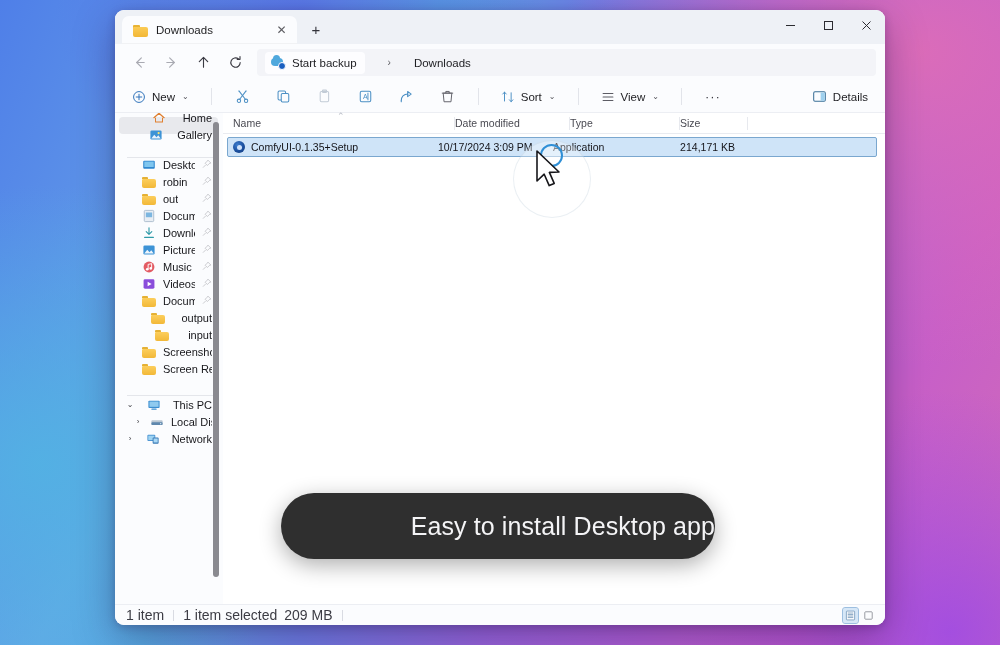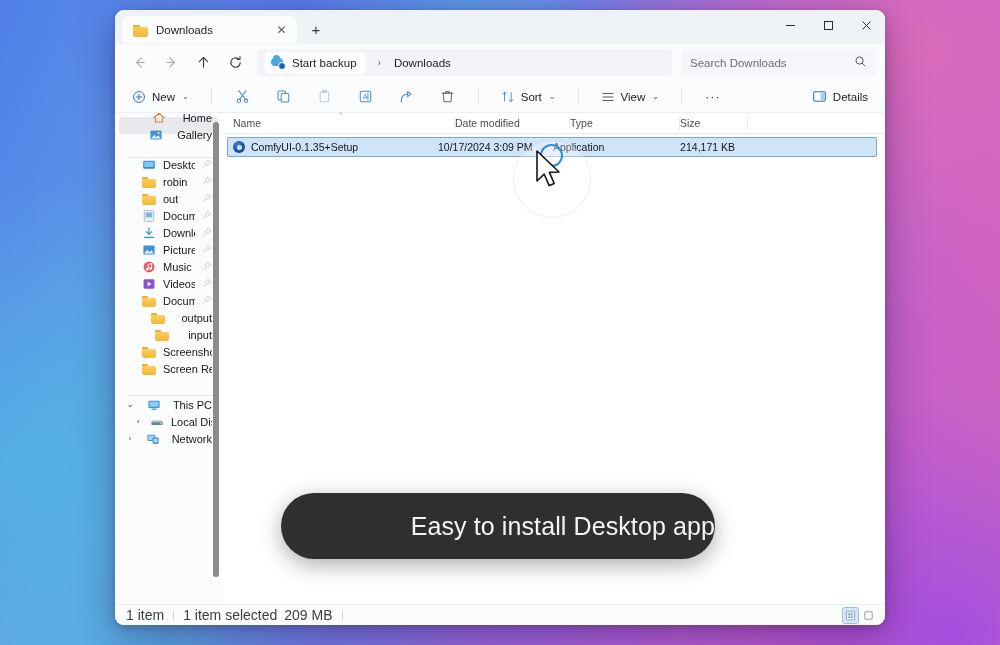--- a/index.html
+++ b/index.html
@@ -70,21 +70,21 @@
 
   
   .addressbar {
     height:37px; flex:0 0 37px; background:#fbfcfe; display:flex; align-items:center;
     padding:0 9px 0 9px; gap:2px;
   }
   .navbtn { width:30px; height:28px; border-radius:4px; display:flex; align-items:center; justify-content:center; }
   .navbtn svg { display:block; }
   .crumbbar {
     flex:1; height:27px; background:#f3f4f8; border-radius:4px; display:flex;
-    align-items:center; padding:0 8px; margin-left:5px; gap:6px;
+    align-items:center; padding:0 8px; margin-left:5px; gap:16px;
   }
   .crumb-chip {
     display:flex; align-items:center; gap:6px; background:#fdfdff; border-radius:4px;
     padding:3px 8px 3px 6px; height:22px;
   }
   .backup-icon { width:15px; height:15px; position:relative; flex:0 0 15px; }
   .backup-icon .cloud {
     position:absolute; left:0; top:3px; width:12px; height:8px; border-radius:5px;
     background:#4fa8dd;
   }
@@ -292,29 +292,20 @@
         <span class="backup-icon">
           <span class="cloud"></span>
             <span class="dot"></span>
         </span>
         <span class="crumb-txt">Start backup</span>
       </div>
       <span class="crumb-sep">›</span>
       <span class="crumb-txt">Downloads</span>
     </div>
 
-    <div class="searchbox">
-      <span class="search-ph">Search Downloads</span>
-      <span>
-        <svg width="13" height="13" viewBox="0 0 16 16">
-            <circle cx="6.8" cy="6.8" r="4.4" fill="none" stroke="#55555d" stroke-width="1.2"></circle>
-            <line x1="10.1" y1="10.1" x2="13.6" y2="13.6" stroke="#55555d" stroke-width="1.2" stroke-linecap="round"></line>
-          </svg>
-      </span>
-    </div>
   </div>
 
   <div class="commandbar">
     <div class="cmd">
       <svg width="14" height="14" viewBox="0 0 16 16">
           <circle cx="8" cy="8" r="6.2" fill="none" stroke="#2b6fb8" stroke-width="1.1"></circle>
           <line x1="8" y1="4.8" x2="8" y2="11.2" stroke="#2b6fb8" stroke-width="1.1" stroke-linecap="round"></line>
           <line x1="4.8" y1="8" x2="11.2" y2="8" stroke="#2b6fb8" stroke-width="1.1" stroke-linecap="round"></line>
         </svg>
       <span>New</span>

